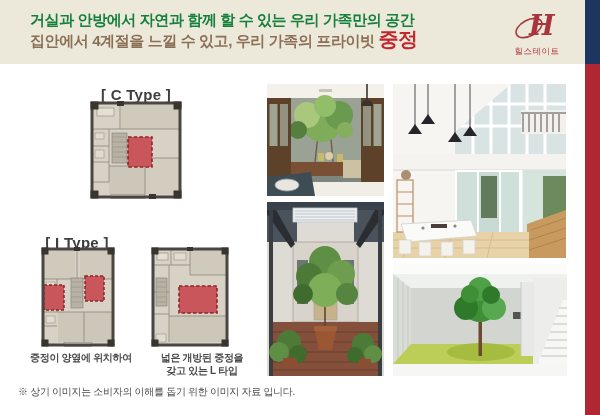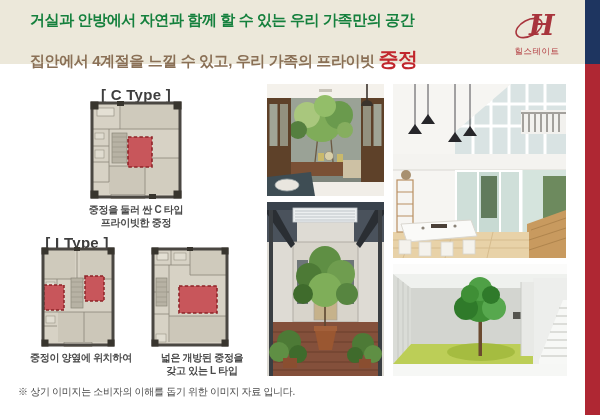--- a/index.html
+++ b/index.html
@@ -5,21 +5,21 @@
   * { margin:0; padding:0; box-sizing:border-box; }
   html,body { width:600px; height:415px; }
   body { font-family:"Liberation Sans", sans-serif; background:#ffffff; }
   .slide { position:relative; width:600px; height:415px; background:#ffffff; overflow:hidden; }
   .abs { position:absolute; }
 
   
   .top-band { position:absolute; left:0; top:0; width:600px; height:64px; background:#ECE8DA; }
   .headline { position:absolute; left:30px; top:10px; }
   .hl1 { font-size:15px; font-weight:600; color:#15803d; letter-spacing:-0.4px; line-height:19px; }
-  .hl2 { font-size:15px; font-weight:600; color:#8A7056; letter-spacing:-0.4px; line-height:28px; margin-top:16px; }
+  .hl2 { font-size:15px; font-weight:600; color:#8A7056; letter-spacing:-0.4px; line-height:16px; margin-top:2px; }
   .hl-em { font-size:20px; font-weight:800; color:#C1272D; letter-spacing:-0.5px; }
 
   .logo { position:absolute; left:503px; top:8px; width:68px; text-align:center; }
   .logo .brand { font-size:8.5px; font-weight:400; color:#B23A3F; letter-spacing:0.5px; margin-top:0px; }
 
   
   .stripe-navy { left:585px; top:0; width:15px; height:64px; background:#1E3560; }
   .stripe-red  { left:585px; top:64px; width:15px; height:351px; background:#AF2733; }
 
   
@@ -90,24 +90,20 @@
       <rect x="3" y="3" width="88" height="94" fill="none" stroke="#4A4742" stroke-width="3"></rect>
       <g fill="#38352E">
         <rect x="1.5" y="1.5" width="8" height="8"></rect>
           <rect x="84.5" y="1.5" width="8" height="8"></rect>
         <rect x="1.5" y="90.5" width="8" height="8"></rect>
           <rect x="84.5" y="90.5" width="8" height="8"></rect>
         <rect x="28" y="1" width="7" height="5"></rect>
           <rect x="60" y="94" width="7" height="5"></rect>
       </g>
     </svg>
-  </div>
-  <div class="fp-caption" style="left:56px; top:204px; width:160px;">
-    <div>중정을 둘러 싼 C 타입</div>
-    <div>프라이빗한 중정</div>
   </div>
 
   <div class="fp-title" style="left:17px; top:234px; width:120px;">[ I Type ]</div>
   <div class="fp-plan" style="left:40px; top:246px;">
     <svg width="76" height="102" viewBox="0 0 76 102">
       <rect x="3" y="3" width="70" height="96" fill="#D7D2C5"></rect>
       <rect x="3" y="3" width="32" height="30" fill="#CFCABC"></rect>
       <rect x="40" y="3" width="33" height="30" fill="#CFCABC"></rect>
       <rect x="18" y="66" width="55" height="30" fill="#CCC7B9"></rect>
       <g stroke="#8A867A" stroke-width="0.8">

